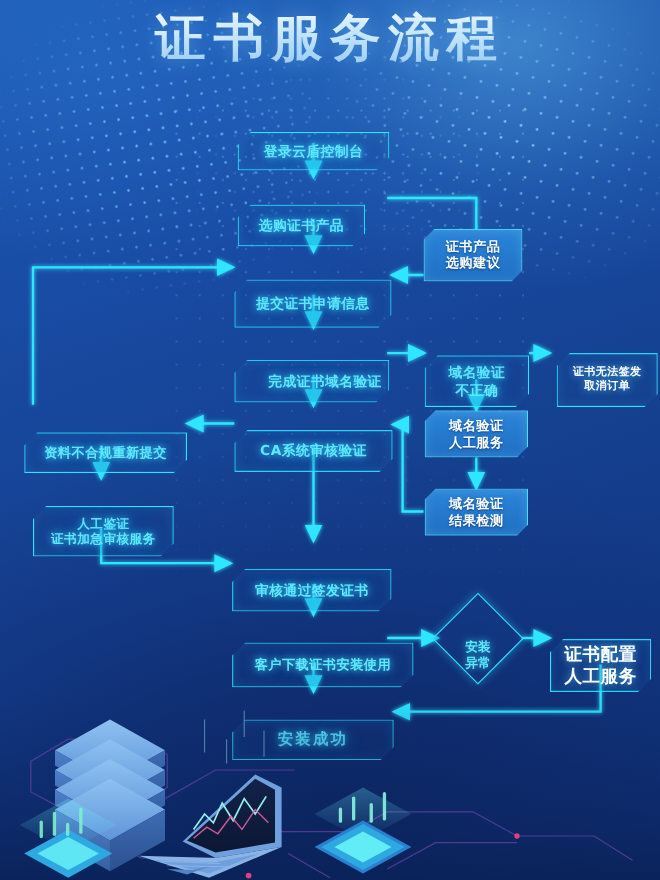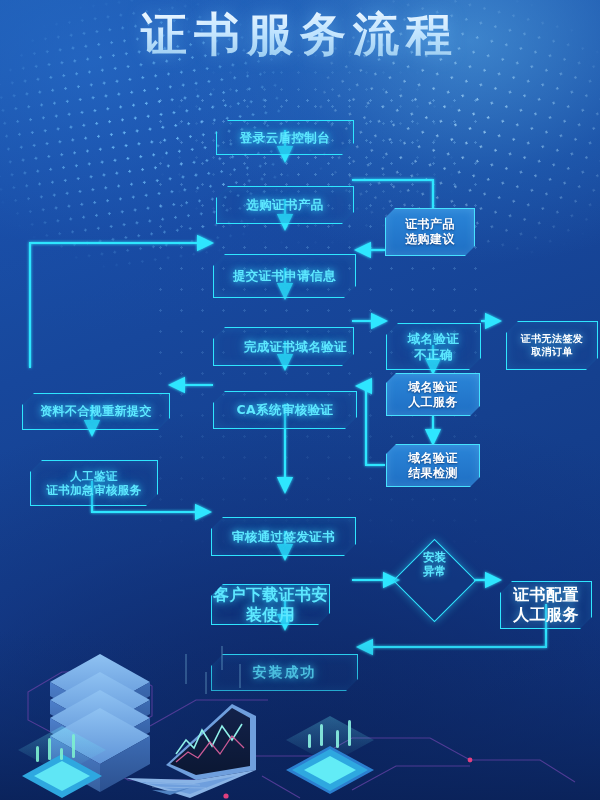--- a/index.html
+++ b/index.html
@@ -99,21 +99,21 @@
     color:#ffffff;
     text-shadow:0 1px 2px rgba(10,40,90,.65);
     box-shadow:0 0 10px rgba(60,220,255,.5),inset 0 0 10px rgba(160,225,255,.22);
     clip-path:polygon(10px 0,100% 0,100% calc(100% - 10px),calc(100% - 10px) 100%,0 100%,0 10px);
   }
   
   .boxw{color:#ffffff;text-shadow:0 0 8px rgba(90,215,255,.8);}
 
   
   .diamond{
-    position:absolute;display:flex;align-items:flex-start;justify-content:center;
+    position:absolute;display:flex;align-items:flex-end;justify-content:center;
     text-align:center;font-size:11.5px;font-weight:bold;line-height:1.2;
     color:#5de8ff;
     text-shadow:0 0 7px rgba(60,225,255,.85);
     font-family:"DejaVu Sans","Liberation Sans",sans-serif;
   }
   .diamond .dshape{
     position:absolute;left:0;top:0;right:0;bottom:0;
     border:1.6px solid #2fe6ff;
     background:rgba(22,70,150,0.18);
     transform:rotate(45deg);
@@ -192,21 +192,21 @@
       <path d="M474,580 L500,580"></path>
 
       <path d="M546,604 L546,647 L358,647"></path>
     </g>
   </svg>
 
   <div class="node box" style="left:216px;top:95px;width:138px;height:35px;">
     <span>登录云盾控制台</span>
   </div>
 
-  <div class="node box" style="left:216px;top:161px;width:138px;height:38px;">
+  <div class="node box" style="left:216px;top:161px;width:116px;height:38px;">
     <span>选购证书产品</span>
   </div>
 
   <div class="node box" style="left:213px;top:229px;width:143px;height:44px;">
     <span>提交证书申请信息</span>
   </div>
 
   <div class="node fill" style="left:385px;top:208px;width:90px;height:48px;font-size:12px;">
     <span style="white-space:pre-line;">证书产品
 选购建议</span>
@@ -246,21 +246,21 @@
 
   <div class="node box" style="left:30px;top:435px;width:128px;height:46px;font-size:11.5px;">
     <span style="white-space:pre-line;">人工鉴证
 证书加急审核服务</span>
   </div>
 
   <div class="node box" style="left:211px;top:492px;width:145px;height:39px;">
     <span>审核通过签发证书</span>
   </div>
 
-  <div class="node box" style="left:211px;top:559px;width:119px;height:41px;font-size:16px;">
+  <div class="node box" style="left:211px;top:559px;width:165px;height:41px;font-size:12px;">
     <span>客户下载证书安装使用</span>
   </div>
 
   <div class="diamond" style="left:405px;top:551px;width:59px;height:59px;">
     <div class="dshape"></div>
     <span class="dtext" style="white-space:pre-line;">安装
 异常</span>
   </div>
 
   <div class="node box boxw" style="left:500px;top:556px;width:92px;height:48px;font-size:16px;">

